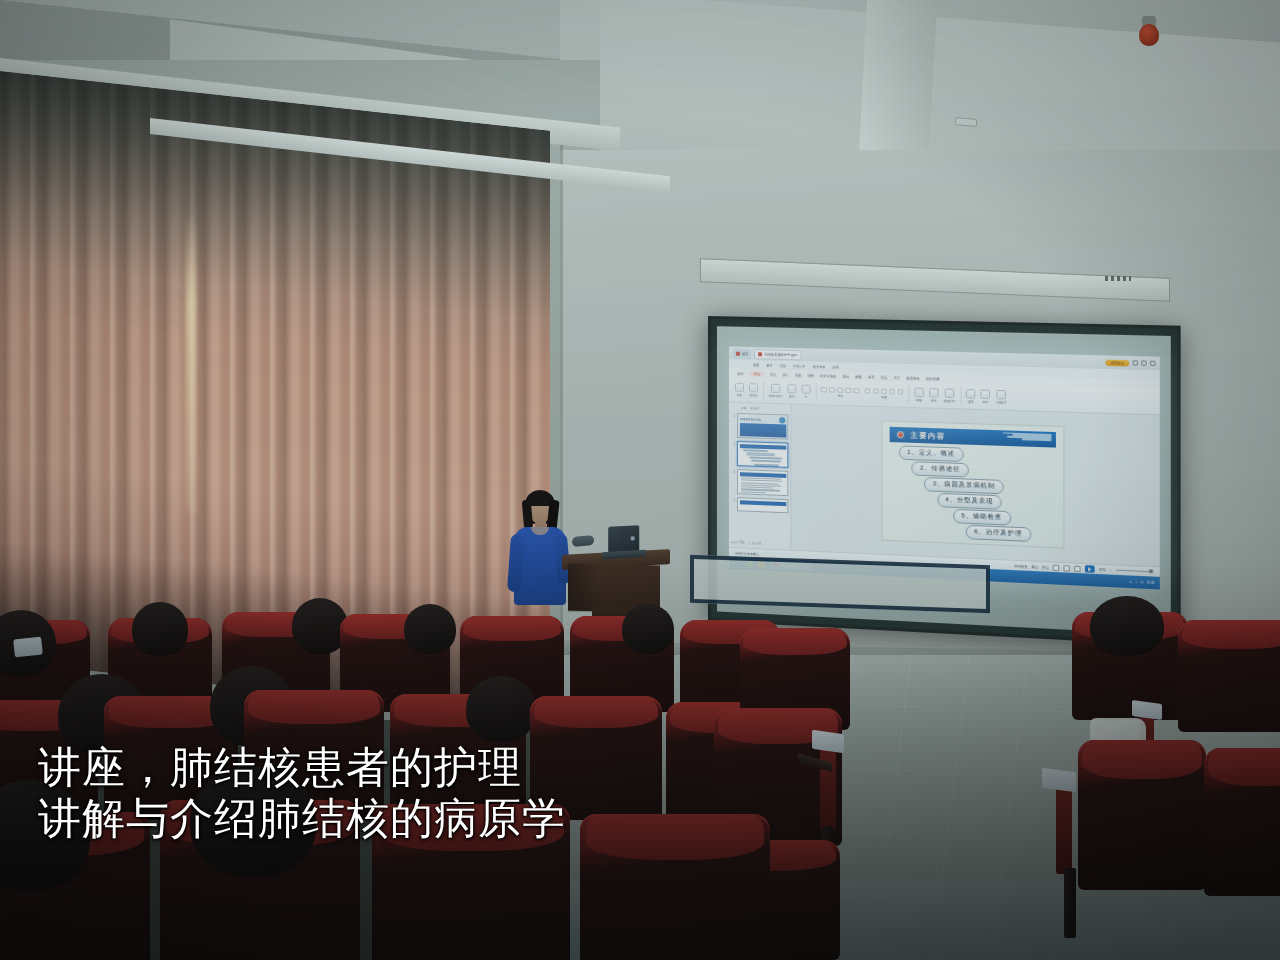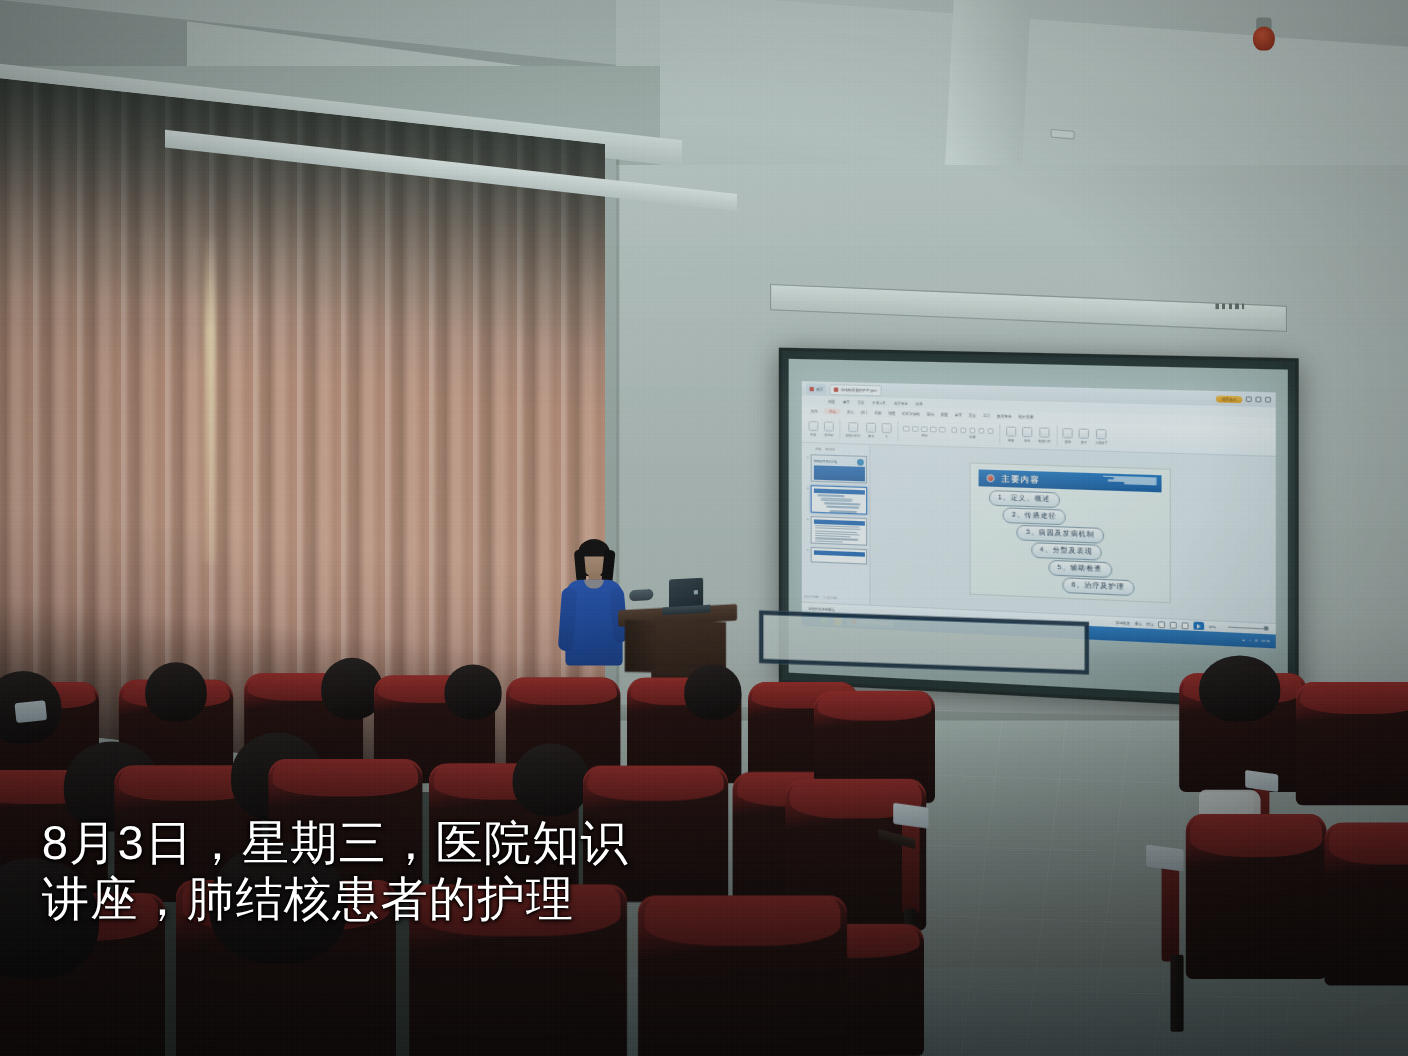--- a/index.html
+++ b/index.html
@@ -772,17 +772,17 @@
         <div class="crown"></div>
       </div>
   </div>
 
   <div class="grade-teal"></div>
   <div class="grade-dark"></div>
   <div class="grade-vig"></div>
   <div class="grain"></div>
 
   <div class="caption">
-    <span class="cl">8月3日，星期三，医院知识</span>
     <span class="cl">讲座，肺结核患者的护理</span>
+    <span class="cl">讲解与介绍肺结核的病原学</span>
   </div>
 
 </div>
 
 </body></html>

